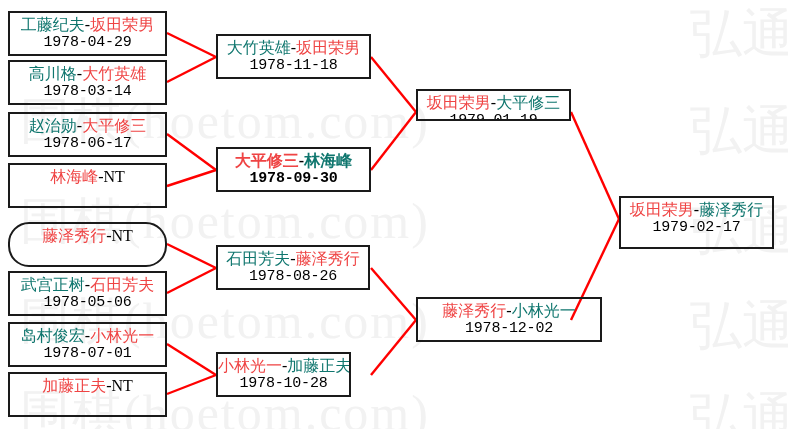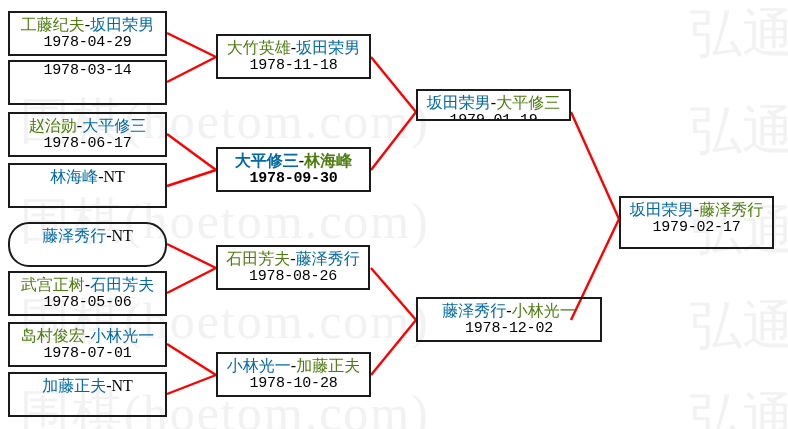--- a/index.html
+++ b/index.html
@@ -43,22 +43,22 @@
     margin-top:2px;
   }
   .date{
     font-size:15px;
     line-height:18px;
     font-family:"Liberation Mono","DejaVu Sans Mono",monospace;
     letter-spacing:-0.2px;
     color:#000;
     white-space:nowrap;
   }
-  .p-win{color:#0369a1;}
-  .p-lose{color:#4d7c0f;}
+  .p-win{color:#ef4444;}
+  .p-lose{color:#0f766e;}
   .sep{color:#000000;}
   .nt{color:#000000;font-size:16px;}
 </style>
 </head>
 <body>
 
 <div id="stage">
 
   <div class="wm-layer" id="wm-layer">
       <div class="wm big" style="left: 690px; top: 8px;">弘通</div>
@@ -88,20 +88,21 @@
       <line x1="571" y1="112" x2="619" y2="219" stroke="#ff0000" stroke-width="2.4"></line>
       <line x1="571" y1="320" x2="619" y2="219" stroke="#ff0000" stroke-width="2.4"></line>
     </svg>
 
   <div id="boxes">
       <div class="box" style="left: 8px; top: 11px; width: 159px; height: 45px; border-color: rgb(26, 26, 26);">
         <div class="names"><span class="p-lose">工藤纪夫</span><span class="sep">-</span><span class="p-win">坂田荣男</span></div>
         <div class="date">1978-04-29</div>
       </div>
       <div class="box" style="left: 8px; top: 60px; width: 159px; height: 45px; border-color: rgb(26, 26, 26);">
+        <div class="names"><span class="p-lose">高川格</span><span class="sep">-</span><span class="p-win">大竹英雄</span></div>
         <div class="date">1978-03-14</div>
       </div>
       <div class="box" style="left: 8px; top: 112px; width: 159px; height: 45px; border-color: rgb(26, 26, 26);">
         <div class="names"><span class="p-lose">赵治勋</span><span class="sep">-</span><span class="p-win">大平修三</span></div>
         <div class="date">1978-06-17</div>
       </div>
       <div class="box" style="left: 8px; top: 163px; width: 159px; height: 45px; border-color: rgb(26, 26, 26);">
         <div class="names"><span class="p-win">林海峰</span><span class="sep">-</span><span class="nt">NT</span></div>
       </div>
       <div class="box" style="left: 8px; top: 222px; width: 159px; height: 45px; border-color: rgb(26, 26, 26); border-radius: 21px;">
@@ -123,21 +124,21 @@
         <div class="date">1978-11-18</div>
       </div>
       <div class="box" style="left: 216px; top: 147px; width: 155px; height: 45px; border-color: rgb(26, 26, 26); font-weight: bold;">
         <div class="names"><span class="p-win">大平修三</span><span class="sep">-</span><span class="p-lose">林海峰</span></div>
         <div class="date">1978-09-30</div>
       </div>
       <div class="box" style="left: 216px; top: 245px; width: 154px; height: 45px; border-color: rgb(26, 26, 26);">
         <div class="names"><span class="p-lose">石田芳夫</span><span class="sep">-</span><span class="p-win">藤泽秀行</span></div>
         <div class="date">1978-08-26</div>
       </div>
-      <div class="box" style="left: 216px; top: 352px; width: 155px; height: 45px; border-color: rgb(26, 26, 26);">
+      <div class="box" style="left: 216px; top: 352px; width: 135px; height: 45px; border-color: rgb(26, 26, 26);">
         <div class="names"><span class="p-win">小林光一</span><span class="sep">-</span><span class="p-lose">加藤正夫</span></div>
         <div class="date">1978-10-28</div>
       </div>
       <div class="box" style="left: 416px; top: 89px; width: 155px; height: 32px; border-color: rgb(26, 26, 26);">
         <div class="names"><span class="p-win">坂田荣男</span><span class="sep">-</span><span class="p-lose">大平修三</span></div>
         <div class="date">1979-01-19</div>
       </div>
       <div class="box" style="left: 416px; top: 297px; width: 186px; height: 45px; border-color: rgb(26, 26, 26);">
         <div class="names"><span class="p-win">藤泽秀行</span><span class="sep">-</span><span class="p-lose">小林光一</span></div>
         <div class="date">1978-12-02</div>

